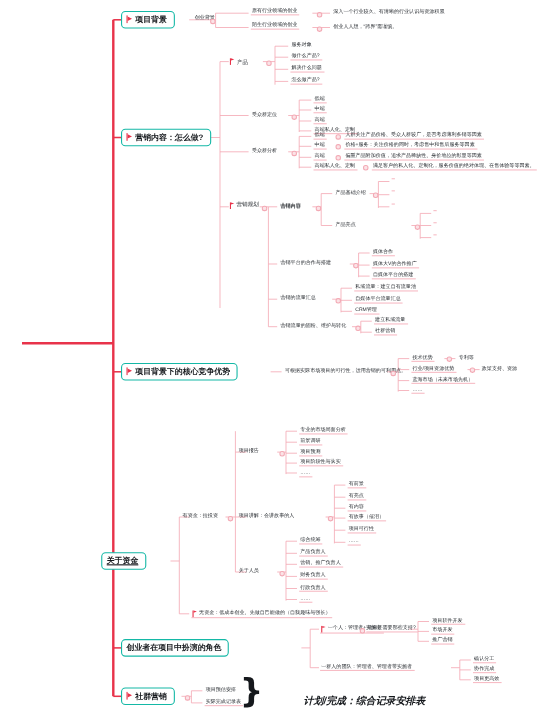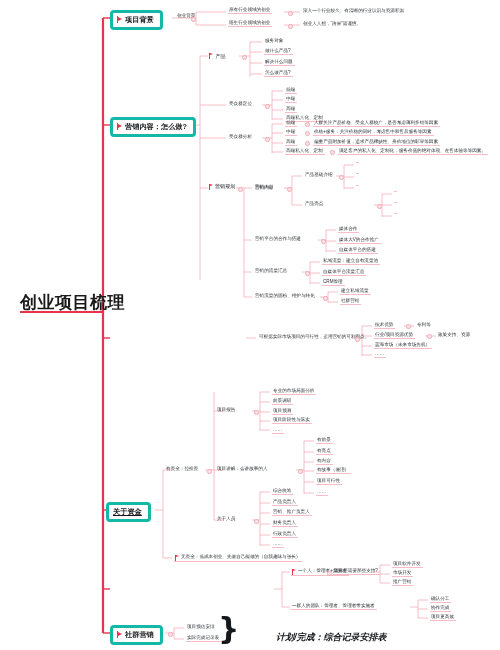--- a/index.html
+++ b/index.html
@@ -14,21 +14,21 @@
   
   .node{position:absolute;white-space:nowrap;line-height:1.05;}
 
   
   .root{
     font-size:17px;font-weight:bold;color:#1a1a1a;letter-spacing:.5px;
   }
 
   
   .lv1{
-    border:3px solid #14b8a6;border-radius:4px;background:#fff;
+    border:1px solid #14b8a6;border-radius:4px;background:#fff;
     padding:3px 6px 3px 4px;font-size:7.2px;font-weight:bold;color:#15181c;
     display:flex;align-items:center;gap:2px;
   }
   
   .lv3{
     font-size:4.6px;color:#2a2e33;border-bottom:.7px solid #f7bcc5;
     padding:.5px 2px .5px 1px;
   }
   
   .plain{font-size:4.6px;color:#2a2e33;padding:.5px 1px;}
@@ -168,43 +168,52 @@
       <path d="M410 607 H418"></path>
       <path d="M418 600 V618"></path>
       <path d="M418 600 H428 M418 609 H428 M418 618 H428"></path>
 
       <path d="M165 633 H174"></path>
       <path d="M174 628 V639"></path>
       <path d="M174 628 H184 M174 639 H184"></path>
     </g>
   </svg>
 
-  <div class="node root" style="left:20px;top:294px;">创业项目梳理</div>
 
   <div class="node lv1" style="left:110px;top:10px;">
     <span class="flag">
         <i></i>
         <b></b>
       </span>
     <span>项目背景</span>
   </div>
 
   <div class="node lv1" style="left:110px;top:117px;">
     <span class="flag">
         <i></i>
         <b></b>
       </span>
     <span>营销内容：怎么做?</span>
   </div>
 
-
-  <div class="node lv1" style="left:106px;top:502px;text-decoration:underline;">
+  <div class="node lv1" style="left:110px;top:330px;">
+    <span class="flag">
+        <i></i>
+        <b></b>
+      </span>
+    <span>项目背景下的核心竞争优势</span>
+  </div>
+
+  <div class="node lv1" style="left:92px;top:502px;text-decoration:underline;">
     <span>关于资金</span>
   </div>
 
+  <div class="node lv1" style="left:110px;top:581px;">
+    <span>创业者在项目中扮演的角色</span>
+  </div>
 
   <div class="node lv1" style="left:110px;top:625px;">
     <span class="flag">
         <i></i>
         <b></b>
       </span>
     <span>社群营销</span>
   </div>
 
   <div class="node plain" style="left:176px;top:13px;">创业背景</div>

